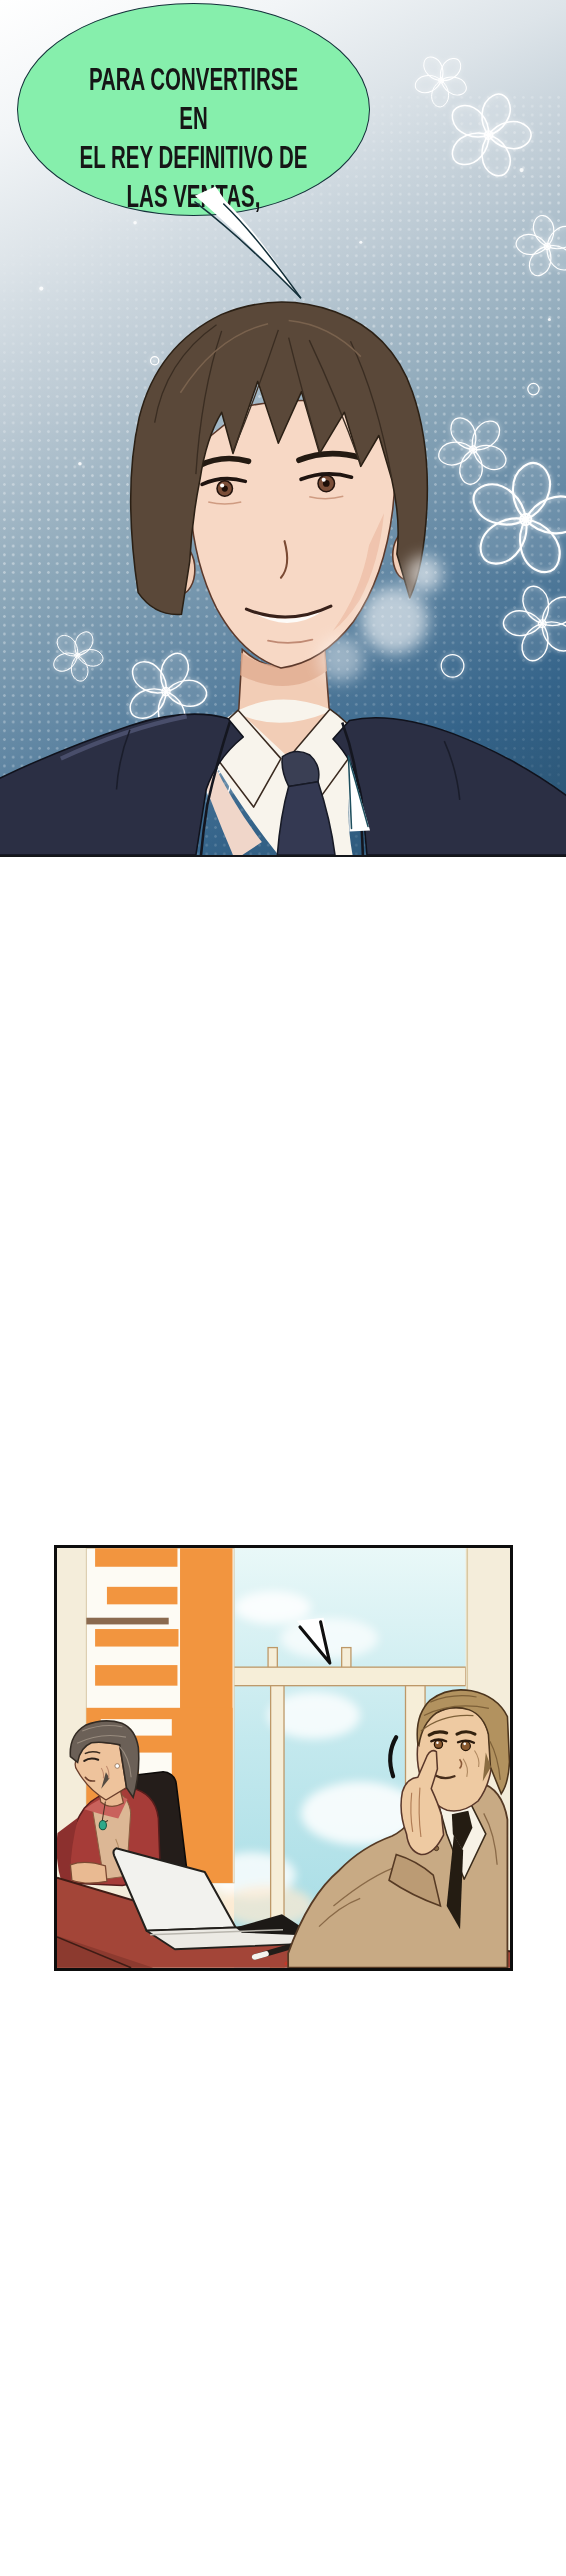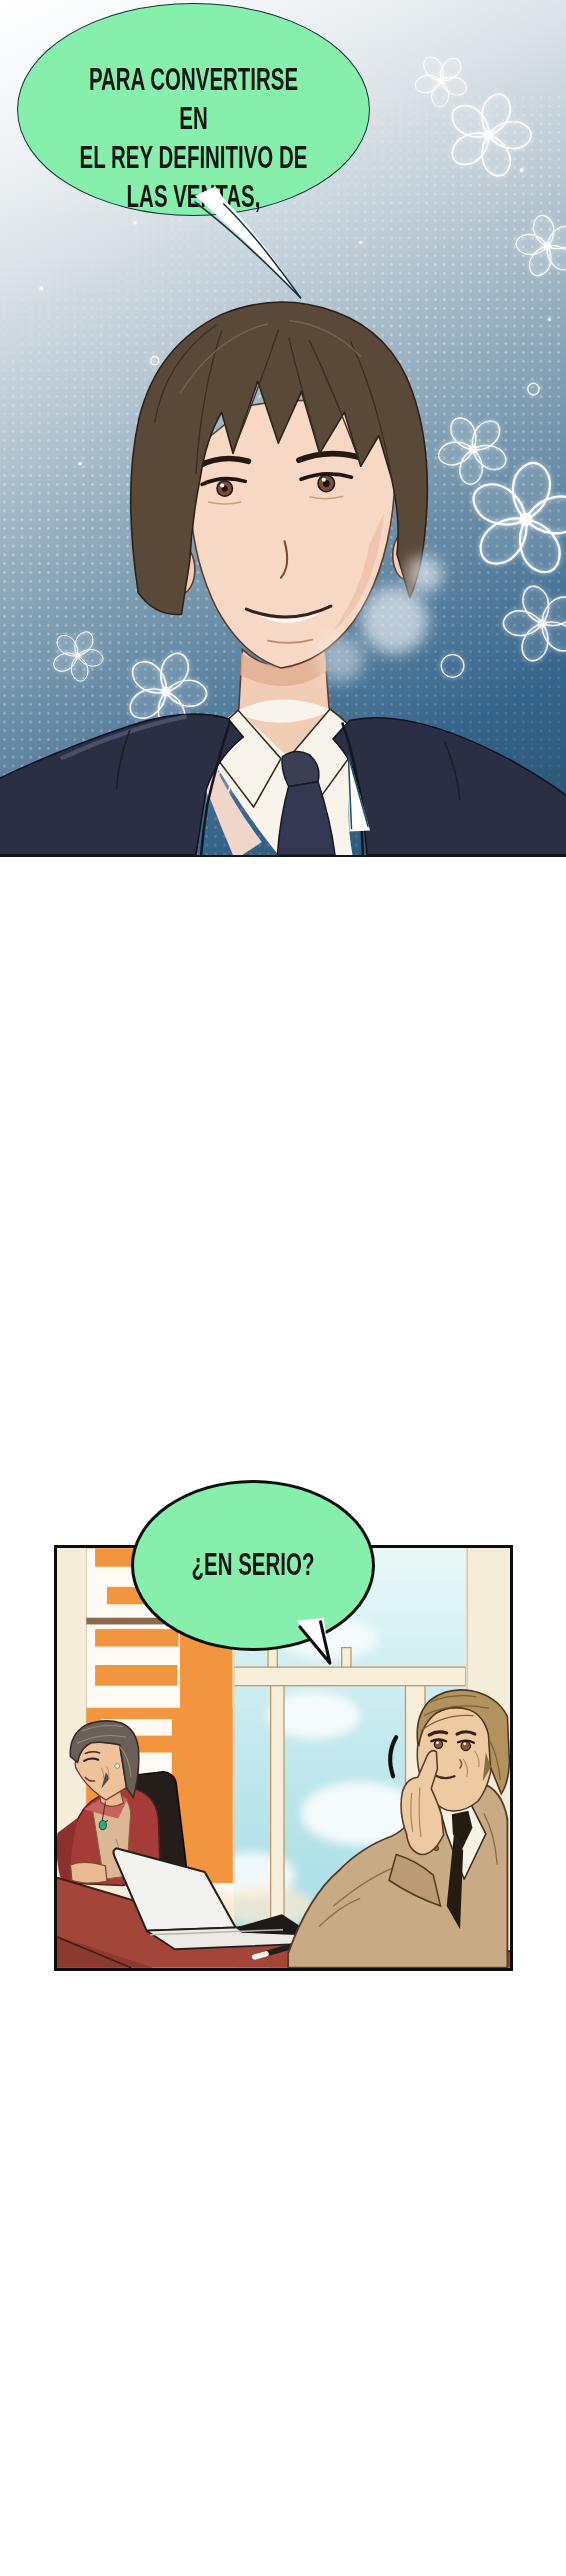--- a/index.html
+++ b/index.html
@@ -328,23 +328,20 @@
         </g>
         <path d="M770 3372 Q750 3406 764 3448" stroke="#111" stroke-width="8" fill="none" stroke-linecap="round"></path>
       </g>
     </svg>
   </div>
 
   <div class="bubble bubble1">
     <div class="bubble-text">PARA CONVERTIRSE EN
 EL REY DEFINITIVO DE
 LAS VENTAS,</div>
-  </div>
-  <div class="bubble bubble3">
-    <div class="bubble-text">¿EN SERIO?</div>
   </div>
 
   <svg class="tails" width="567" height="2576" viewBox="0 0 1100 5000">
     <g>
       <path d="M378 380 Q470 458 583 578 Q500 452 436 388 L418 362 Z" fill="#ffffff"></path>
       <path d="M378 392 Q470 462 583 578" stroke="#14303a" stroke-width="3" fill="none" stroke-linecap="round"></path>
       <path d="M583 578 Q498 458 434 396" stroke="#14303a" stroke-width="3" fill="none" stroke-linecap="round"></path>
     </g>
     <g>
       <path d="M676 1466 L718 1612 L678 1614 Z" fill="#ffffff"></path>

